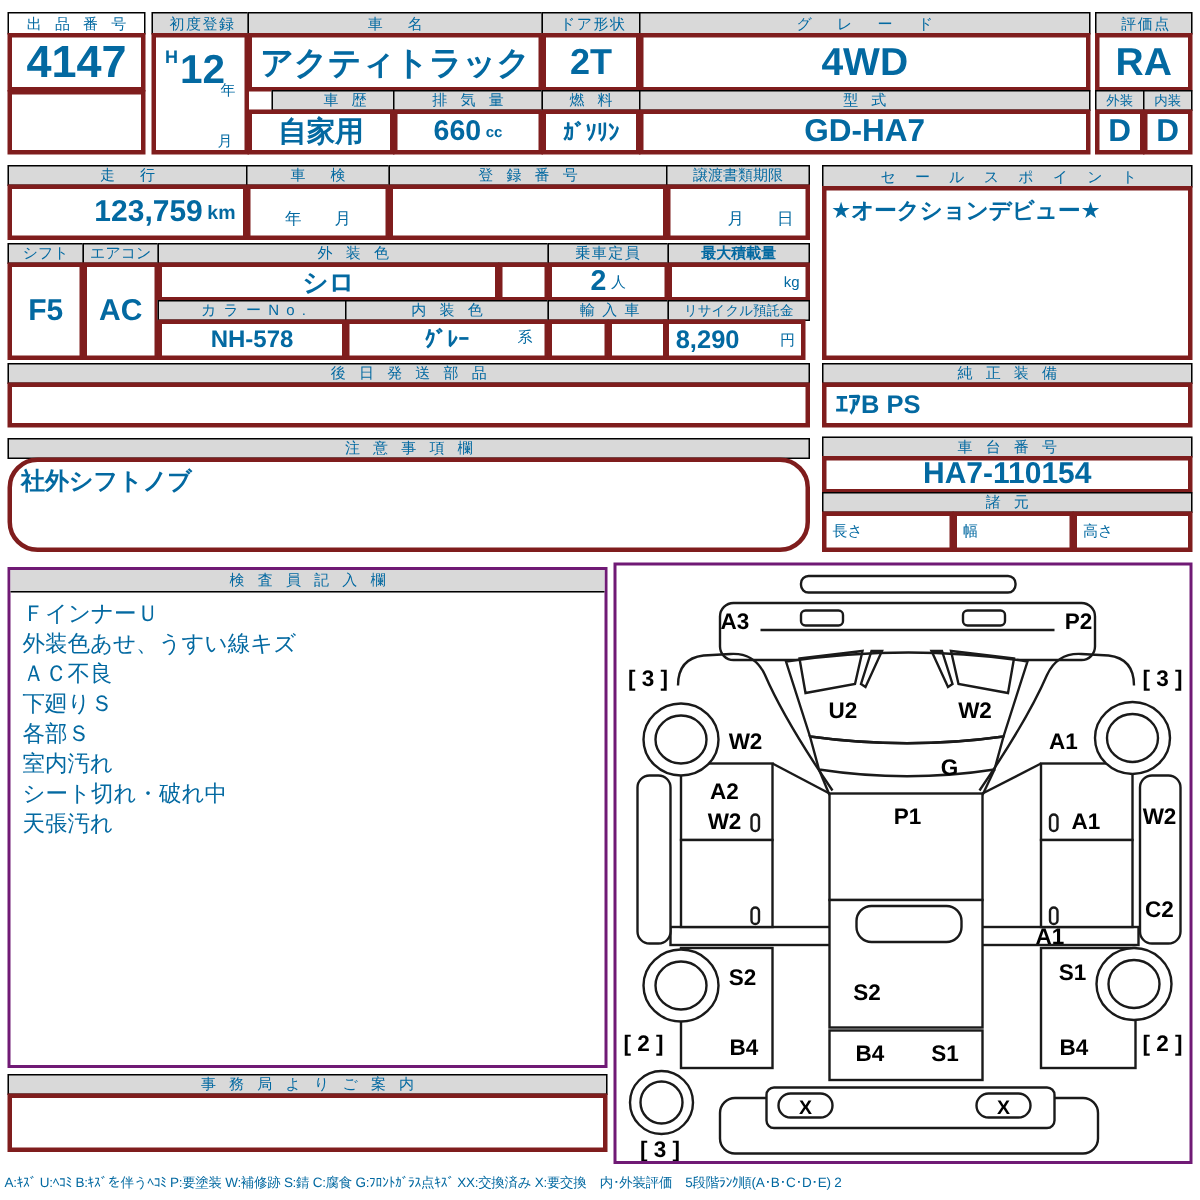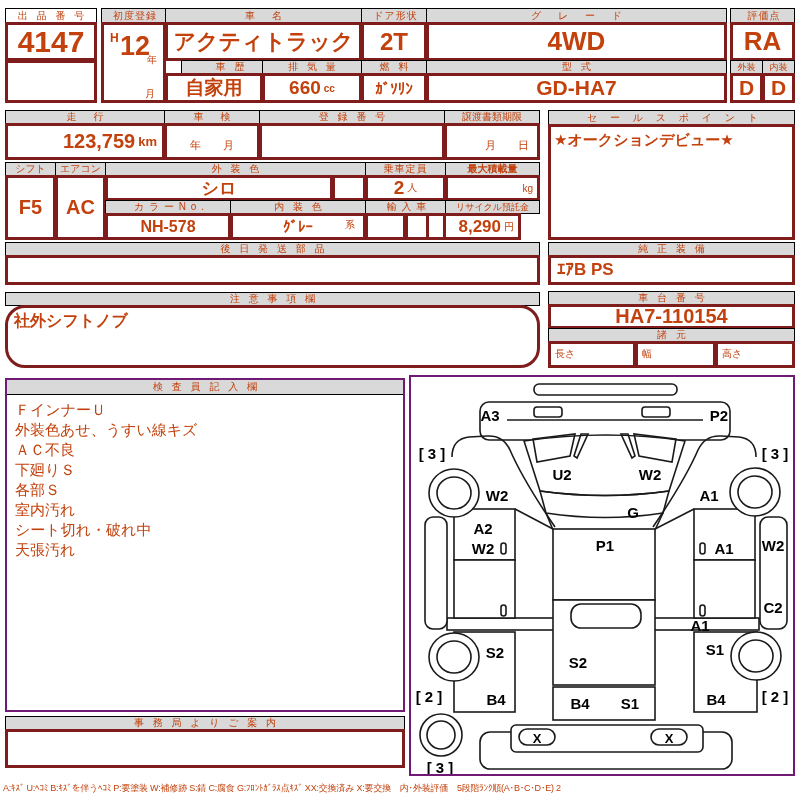--- a/index.html
+++ b/index.html
@@ -1,17 +1,17 @@
 <!DOCTYPE html>
 <html><head>
 <meta charset="utf-8">
 <style>
   html,body{margin:0;padding:0;background:#fff;}
   #sheet{position:relative;width:800px;height:800px;background:#fff;
-    font-family:"Liberation Sans","DejaVu Sans",sans-serif;color:#c2410c;overflow:hidden;}
+    font-family:"Liberation Sans","DejaVu Sans",sans-serif;color:#0369a1;overflow:hidden;}
   .box{position:absolute;border:2px solid #701a75;background:#fff;box-sizing:border-box;}
   .cell{position:absolute;box-sizing:border-box;display:flex;align-items:center;justify-content:center;overflow:hidden;}
   .hd{background:#d9d9d9;border:1px solid #000;font-size:10px;letter-spacing:3px;padding-left:3px;}
   .hd.wide{letter-spacing:7px;padding-left:7px;}
   .hd.tight{letter-spacing:0;padding-left:0;}
   .hd.bold{font-weight:bold;}
   .val{font-weight:bold;border:3px solid #7f1d1d;}
   .unit{font-weight:bold;font-size:10px;margin-left:3px;}
   .left{justify-content:flex-start;}
   .right{justify-content:flex-end;}
@@ -106,21 +106,21 @@
   <div class="cell val" style="left:105px;top:213px;width:126px;height:27px;font-size:16px;">NH-578</div>
   <div class="cell hd" style="left:230px;top:200px;width:136px;height:14px;">内 装 色</div>
   <div class="cell val" style="left:230px;top:213px;width:136px;height:27px;">
     <span style="font-size:15px;">ｸﾞﾚｰ</span>
     <span style="position:absolute;right:8px;bottom:5px;font-size:10px;font-weight:normal;">系</span>
   </div>
   <div class="cell hd" style="left:365px;top:200px;width:81px;height:14px;letter-spacing:1px;">輸 入 車</div>
   <div class="cell val" style="left:365px;top:213px;width:41px;height:27px;"></div>
   <div class="cell val" style="left:405px;top:213px;width:41px;height:27px;"></div>
   <div class="cell hd tight" style="left:445px;top:200px;width:95px;height:14px;font-size:9px;">リサイクル預託金</div>
-  <div class="cell val right" style="left:426px;top:213px;width:95px;height:27px;padding-right:4px;">
+  <div class="cell val right" style="left:442px;top:213px;width:95px;height:27px;padding-right:4px;gap:24px;">
     <span style="font-size:17px;">8,290</span>
     <span class="unit" style="font-weight:normal;">円</span>
   </div>
 
   <div class="cell hd" style="left:5px;top:242px;width:535px;height:14px;">後 日 発 送 部 品</div>
   <div class="cell val left" style="left:5px;top:255px;width:535px;height:30px;"></div>
 
   <div class="cell hd" style="left:5px;top:292px;width:535px;height:14px;">注 意 事 項 欄</div>
   <div class="cell val left" style="left:5px;top:305px;width:535px;height:63px;align-items:flex-start;padding:3px 6px;font-size:16px;border-radius:20px;">社外シフトノブ</div>
 

